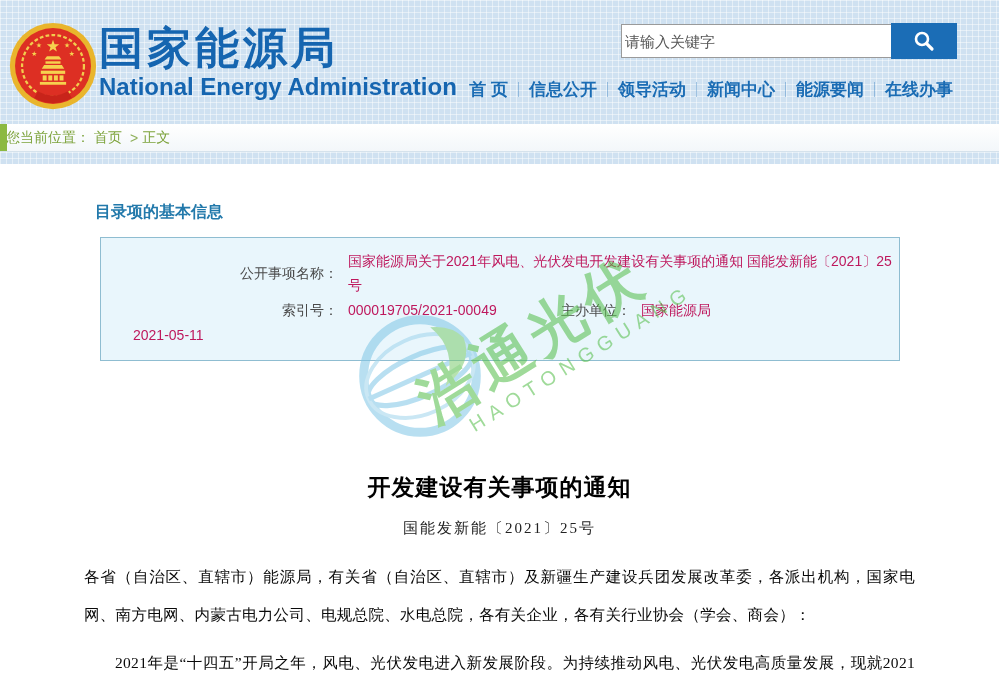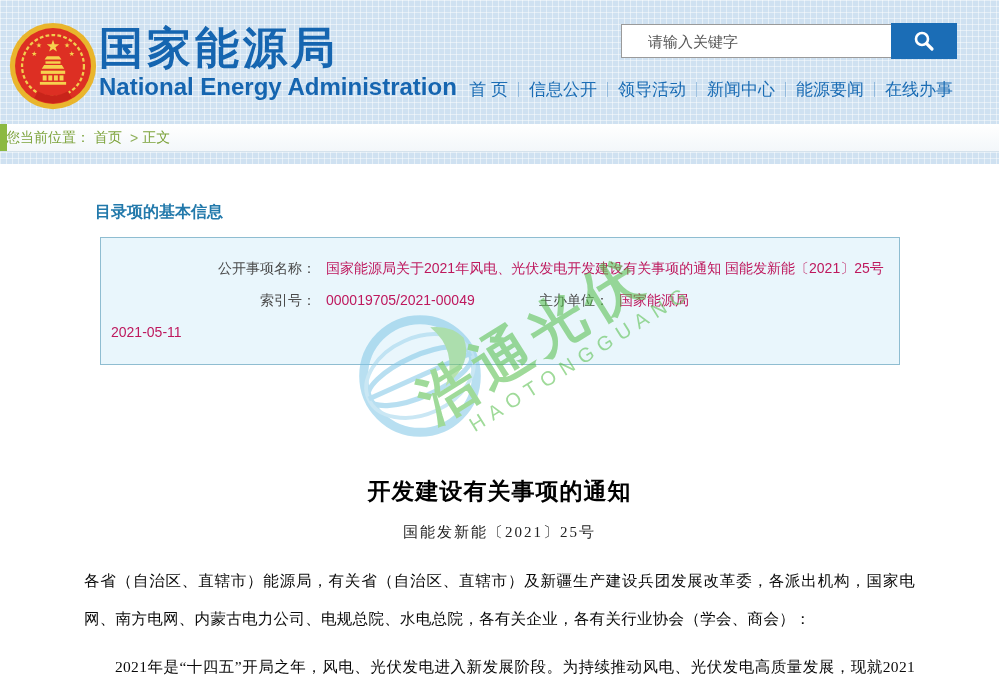--- a/index.html
+++ b/index.html
@@ -17,31 +17,31 @@
     background-size:6px 6px;
   }
   .emblem { position:absolute; left:8px; top:20px; width:90px; height:92px; }
   .logo-text { position:absolute; left:99px; top:22px; color:#1565b0; }
   .logo-cn { font-size:44px; font-weight:bold; letter-spacing:4px; line-height:52px; }
   .logo-en { font-size:24px; font-weight:bold; line-height:26px; }
 
   .search { position:absolute; right:42px; top:23px; display:flex; align-items:center; }
   .search-input {
     width:270px; height:34px; border:1px solid #9a9a9a; border-right:none;
-    padding:0 26px; font-size:15px; color:#333; outline:none;
+    padding:0 3px; font-size:15px; color:#333; outline:none;
     font-family:"Liberation Sans", sans-serif;
   }
   .search-input::placeholder { color:#555; }
   .search-btn {
     width:66px; height:36px; background:#1b6db6; border:none; cursor:pointer;
     display:flex; align-items:center; justify-content:center;
   }
   .nav { position:absolute; right:36px; top:78px; display:flex; align-items:center; }
   .nav a {
-    color:#1a6cb4; text-decoration:none; font-size:17px; font-weight:normal;
+    color:#1a6cb4; text-decoration:none; font-size:17px; font-weight:bold;
     padding:0 10px; white-space:nowrap;
   }
   .nav .sep { width:1px; height:15px; background:rgba(26,108,180,.35); }
 
   
   .breadcrumb-bar {
     position:relative; height:28px;
     background:linear-gradient(#ffffff,#f3f7fa);
     border-bottom:1px solid #d5e2ec;
     display:flex; align-items:center;
@@ -62,21 +62,21 @@
 
   
   .content { position:relative; padding:38px 84px 0; background:#fff; height:514px; }
   .info-heading { margin:0 0 14px 11px; font-size:16px; font-weight:bold; color:#2279ab; }
   .info-box {
     position:relative; z-index:1;
     width:800px; margin-left:16px; padding:10px 0 12px;
     background:#e9f6fc; border:1px solid #8fbdd1;
     font-size:14px;
   }
-  .info-row { display:flex; align-items:center; line-height:24px; margin:8px 0; }
+  .info-row { display:flex; align-items:center; line-height:24px; margin:1px 0;padding-left:22px; }
   .lbl { display:inline-block; width:215px; text-align:right; color:#4a4a4a; flex:0 0 auto; }
   .lbl2 { display:inline-block; width:88px; text-align:right; color:#4a4a4a; flex:0 0 auto; }
   .val { color:#be185d; margin-left:10px; }
   .two-col .col1 { display:flex; flex:0 0 420px; }
   .two-col .col2 { display:flex; flex:1; }
 
   
   .watermark { position:absolute; left:330px; top:100px; width:430px; height:330px;
                pointer-events:none; z-index:2; opacity:.55; }
   .wm-globe { position:absolute; left:26px; top:48px; width:128px; height:128px; }

